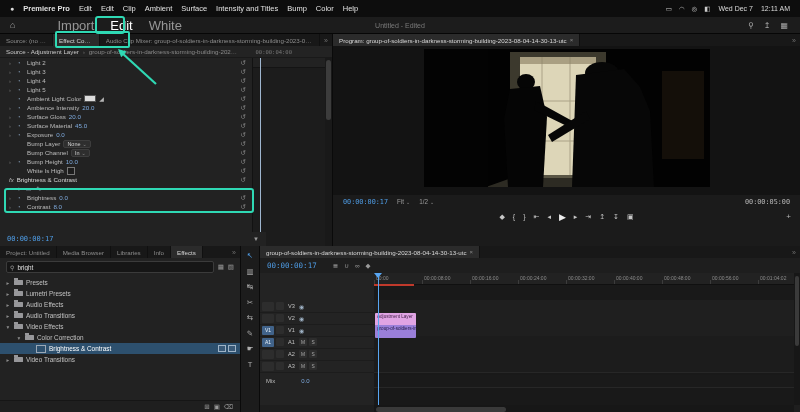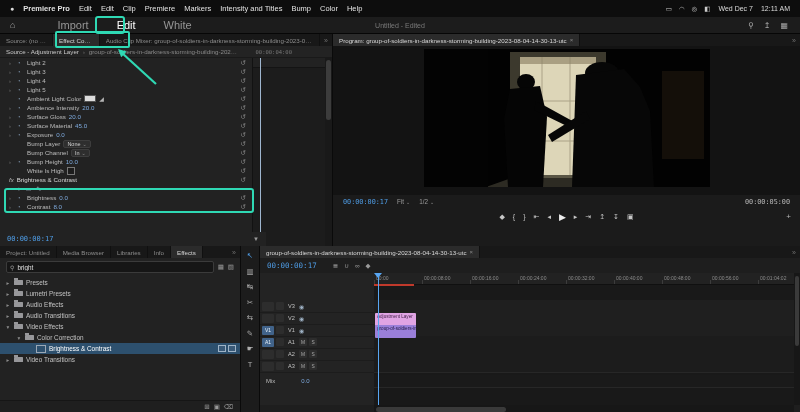--- a/index.html
+++ b/index.html
@@ -11,21 +11,21 @@
   .apple-logo{font-size:7px;color:#ddd;}
   .menu-items{display:flex;gap:9px;white-space:nowrap;}
   .menu-item.bold{font-weight:bold;}
   .menubar-right{margin-left:auto;display:flex;align-items:center;gap:8px;font-size:7px;color:#ddd;white-space:nowrap;}
   .status-icons{display:flex;gap:7px;}
   .status-ic{font-size:6.5px;color:#ccc;}
 
   
   .app-header{height:16px;background:#1c1c1c;border-bottom:1px solid #060606;display:flex;align-items:center;position:relative;}
   .home-icon{padding:0 8px 0 10px;font-size:9px;color:#b5b5b5;}
-  .ws-tabs{display:flex;gap:28px;margin-left:34px;font-size:11px;color:#969696;}
+  .ws-tabs{display:flex;gap:16px;margin-left:34px;font-size:13px;color:#969696;}
   .ws-tab.active{color:#fff;}
   .header-title{position:absolute;left:50%;transform:translateX(-50%);font-size:7px;color:#7a7a7a;white-space:nowrap;}
   .header-icons{margin-left:auto;display:flex;gap:10px;padding-right:12px;font-size:8px;color:#a8a8a8;}
 
   
   .panel-tabs{height:12px;background:#181818;display:flex;align-items:stretch;font-size:6.2px;color:#8d8d8d;overflow:hidden;white-space:nowrap;flex:none;}
   .panel-tab{display:flex;align-items:center;gap:3px;padding:0 6px;border-right:1px solid #101010;min-width:0;}
   .panel-tab > span{overflow:hidden;text-overflow:ellipsis;white-space:nowrap;}
   .panel-tab.active{background:#2b2b2b;color:#d8d8d8;}
   .tab-close{color:#8a8a8a;font-size:6px;flex:none;}
@@ -141,22 +141,22 @@
 </head>
 <body>
 
 <div class="menubar">
   <span class="apple-logo">●</span>
   <span class="menu-items">
       <span class="menu-item bold">Premiere Pro</span>
       <span class="menu-item">Edit</span>
       <span class="menu-item">Edit</span>
       <span class="menu-item">Clip</span>
-      <span class="menu-item">Premiere</span>
-      <span class="menu-item">Markers</span>
+      <span class="menu-item">Ambient</span>
+      <span class="menu-item">Surface</span>
       <span class="menu-item">Intensity and Titles</span>
       <span class="menu-item">Bump</span>
       <span class="menu-item">Color</span>
       <span class="menu-item">Help</span>
     </span>
   <span class="menubar-right">
     <span class="status-icons">
         <span class="status-ic">▭</span>
         <span class="status-ic">◠</span>
         <span class="status-ic">◎</span>

